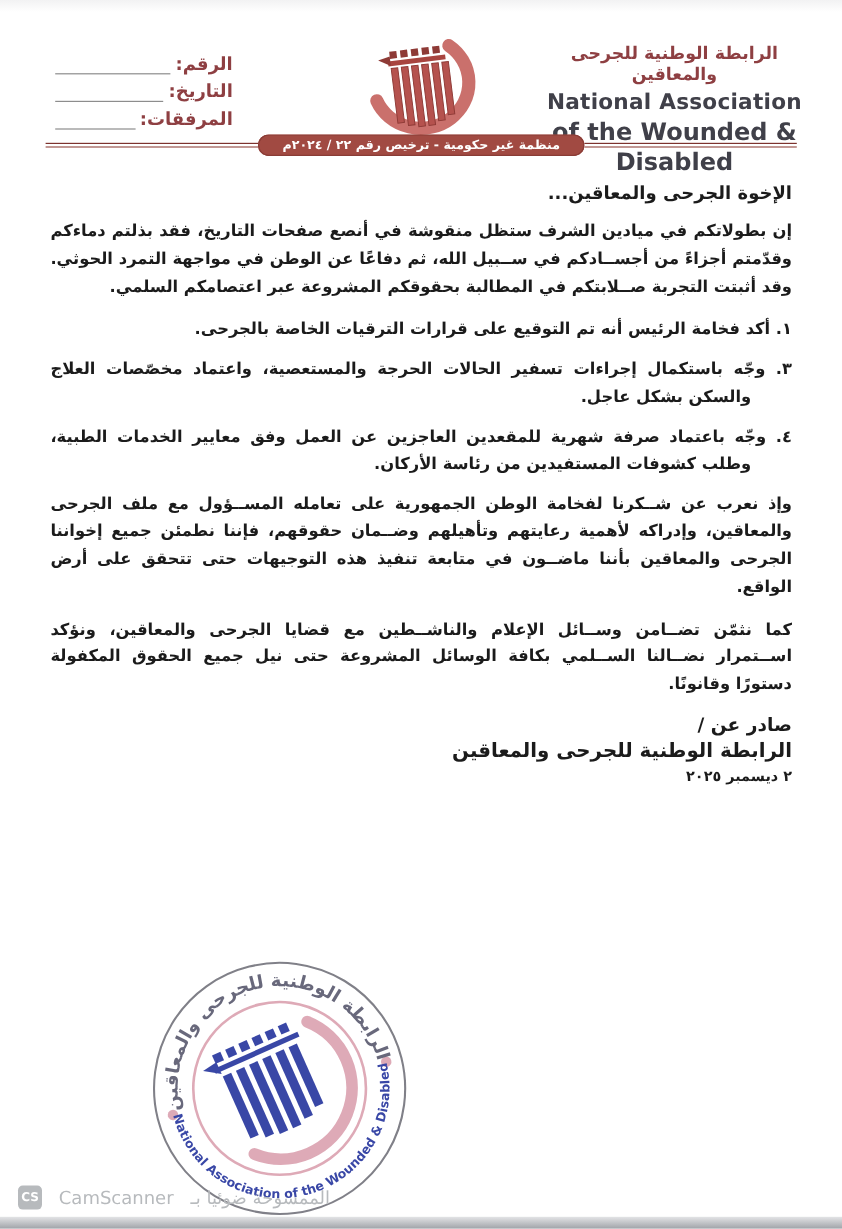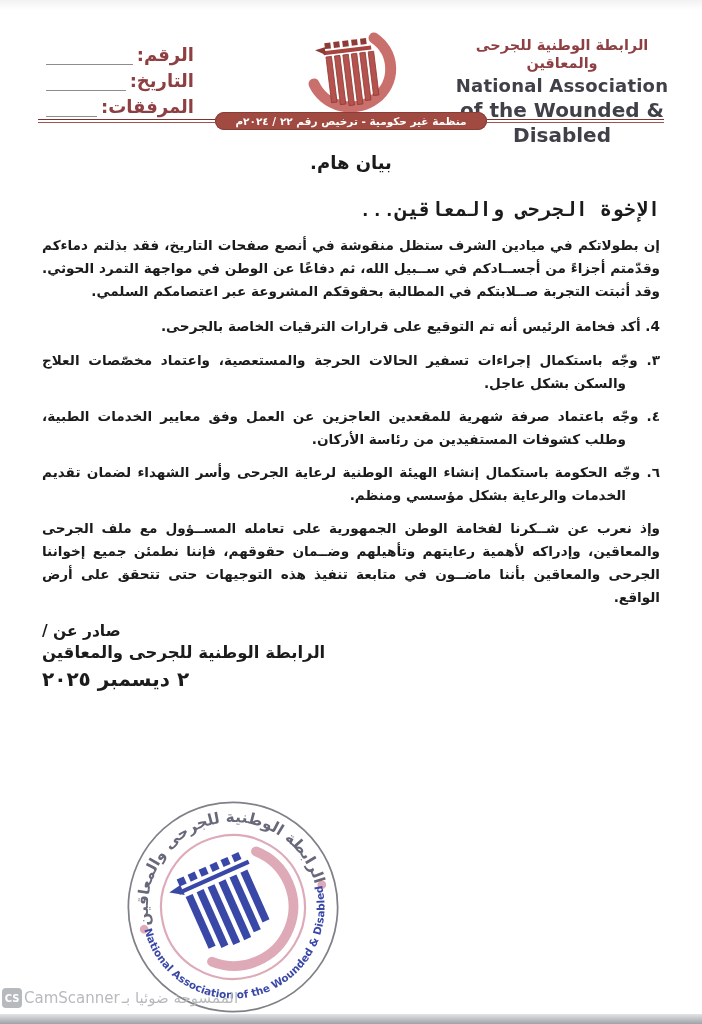--- a/index.html
+++ b/index.html
@@ -20,21 +20,21 @@
     text-align:center; line-height:1.25;
   }
   .org-ar { color:#8e3f42; font-size:14.5px; font-weight:700; direction:rtl; }
   .org-en1 { color:#404049; font-size:18px; font-weight:800; letter-spacing:.2px; margin-top:3px; }
   .org-en2 { color:#404049; font-size:20px; font-weight:700; }
 
   .logo-wrap { position:absolute; top:26px; left:298px; width:108px; height:92px; }
 
   .header-fields {
     position:absolute; top:44px; left:46px; width:148px;
-    direction:rtl; color:#8e3f42; font-weight:700; font-size:18px;
+    direction:rtl; color:#8e3f42; font-weight:700; font-size:15px;
   }
   .field-row { display:flex; align-items:flex-end; margin-bottom:5px; }
   .field-label { white-space:nowrap; margin-left:4px; }
   .field-line { flex:1; border-bottom:1px solid #8d8d8d; height:12px; }
 
   .ribbon-row {
     position:absolute; top:112px; left:38px; right:38px;
     display:flex; align-items:center;justify-content:flex-end;
   }
   .ribbon-line { flex:1; height:4px; border-top:1.4px solid #7d332e; border-bottom:1px solid #9b554f; }
@@ -43,45 +43,45 @@
     padding:3px 20px; border-radius:9px; direction:rtl; white-space:nowrap;
     box-shadow:0 0 0 1px #8a3c36 inset;
   }
 
   
   .doc {
     position:absolute; top:152px; right:42px; left:42px;
     direction:rtl; color:#1b1b1b;
   }
   .title { text-align:center; font-size:18px; font-weight:800; margin-bottom:24px; }
-  .salutation { font-size:20px; font-weight:800; margin-bottom:12px;font-family:Liberation Mono, monospace; }
+  .salutation { font-size:15px; font-weight:800; margin-bottom:12px; }
   .para {
     font-size:13.6px; font-weight:700; line-height:1.68;
     text-align:justify; margin-bottom:13px;
   }
   .item {
     font-size:13.6px; font-weight:700; line-height:1.66;
     text-align:justify; margin-bottom:11px;
     padding-right:34px; text-indent:-34px;
   }
-  .issued { text-align:left; font-weight:800; margin-top:8px; }
+  .issued { text-align:right; font-weight:800; margin-top:8px; }
   .issued-label { font-size:15.5px; margin-bottom:3px; }
   .issued-org { font-size:16.5px; margin-bottom:5px; }
-  .issued-date { font-size:20px; letter-spacing:3px; }
+  .issued-date { font-size:12px; letter-spacing:3px; }
 
   
   .stamp {
     position:absolute; top:798px; left:124px; width:218px; height:218px;
     transform:rotate(-14deg); opacity:.93;
   }
 
   
   .camscanner {
-    position:absolute; left:2px; bottom:16px;
-    display:flex; align-items:center; gap:2px;
+    position:absolute; left:15px; bottom:16px;
+    display:flex; align-items:center; gap:14px;
     color:#b7babd; font-size:15px; font-weight:400;
   }
   .cs-badge {
     width:20px; height:20px; background:#b7babd; color:#fff;
     border-radius:4px; font-size:10px; font-weight:800;
     display:flex; align-items:center; justify-content:center;
   }
   .cs-ar { direction:rtl;text-align:right; }
   .bottom-edge {
     position:absolute; left:0; right:0; bottom:0; height:10px;
@@ -139,31 +139,30 @@
     </div>
   </div>
 
   <div class="ribbon-row">
     <div class="ribbon-line"></div>
     <div class="ribbon">منظمة غير حكومية - ترخيص رقم ٢٢ / ٢٠٢٤م</div>
     <div class="ribbon-line"></div>
   </div>
 
   <div class="doc">
-    <div class="title">بيان هام.</div>
     <div class="salutation">الإخوة الجرحى والمعاقين...</div>
 
     <p class="para">إن بطولاتكم في ميادين الشرف ستظل منقوشة في أنصع صفحات التاريخ، فقد بذلتم دماءكم وقدّمتم أجزاءً من أجســادكم في ســبيل الله، ثم دفاعًا عن الوطن في مواجهة التمرد الحوثي. وقد أثبتت التجربة صــلابتكم في المطالبة بحقوقكم المشروعة عبر اعتصامكم السلمي.</p>
 
-    <div class="item">4. أكد فخامة الرئيس أنه تم التوقيع على قرارات الترقيات الخاصة بالجرحى.</div>
+    <div class="item">١. أكد فخامة الرئيس أنه تم التوقيع على قرارات الترقيات الخاصة بالجرحى.</div>
     <div class="item">٣. وجّه باستكمال إجراءات تسفير الحالات الحرجة والمستعصية، واعتماد مخصّصات العلاج والسكن بشكل عاجل.</div>
     <div class="item">٤. وجّه باعتماد صرفة شهرية للمقعدين العاجزين عن العمل وفق معايير الخدمات الطبية، وطلب كشوفات المستفيدين من رئاسة الأركان.</div>
-    <div class="item">٦. وجّه الحكومة باستكمال إنشاء الهيئة الوطنية لرعاية الجرحى وأسر الشهداء لضمان تقديم الخدمات والرعاية بشكل مؤسسي ومنظم.</div>
 
     <p class="para">وإذ نعرب عن شــكرنا لفخامة الوطن الجمهورية على تعامله المســؤول مع ملف الجرحى والمعاقين، وإدراكه لأهمية رعايتهم وتأهيلهم وضــمان حقوقهم، فإننا نطمئن جميع إخواننا الجرحى والمعاقين بأننا ماضــون في متابعة تنفيذ هذه التوجيهات حتى تتحقق على أرض الواقع.</p>
+    <p class="para">كما نثمّن تضــامن وســائل الإعلام والناشــطين مع قضايا الجرحى والمعاقين، ونؤكد اســتمرار نضــالنا الســلمي بكافة الوسائل المشروعة حتى نيل جميع الحقوق المكفولة دستورًا وقانونًا.</p>
 
     <div class="issued">
       <div class="issued-label">صادر عن /</div>
       <div class="issued-org">الرابطة الوطنية للجرحى والمعاقين</div>
       <div class="issued-date">٢ ديسمبر ٢٠٢٥</div>
     </div>
   </div>
 
   <div class="stamp">
     <svg viewBox="0 0 200 200" width="218" height="218" aria-hidden="true">

